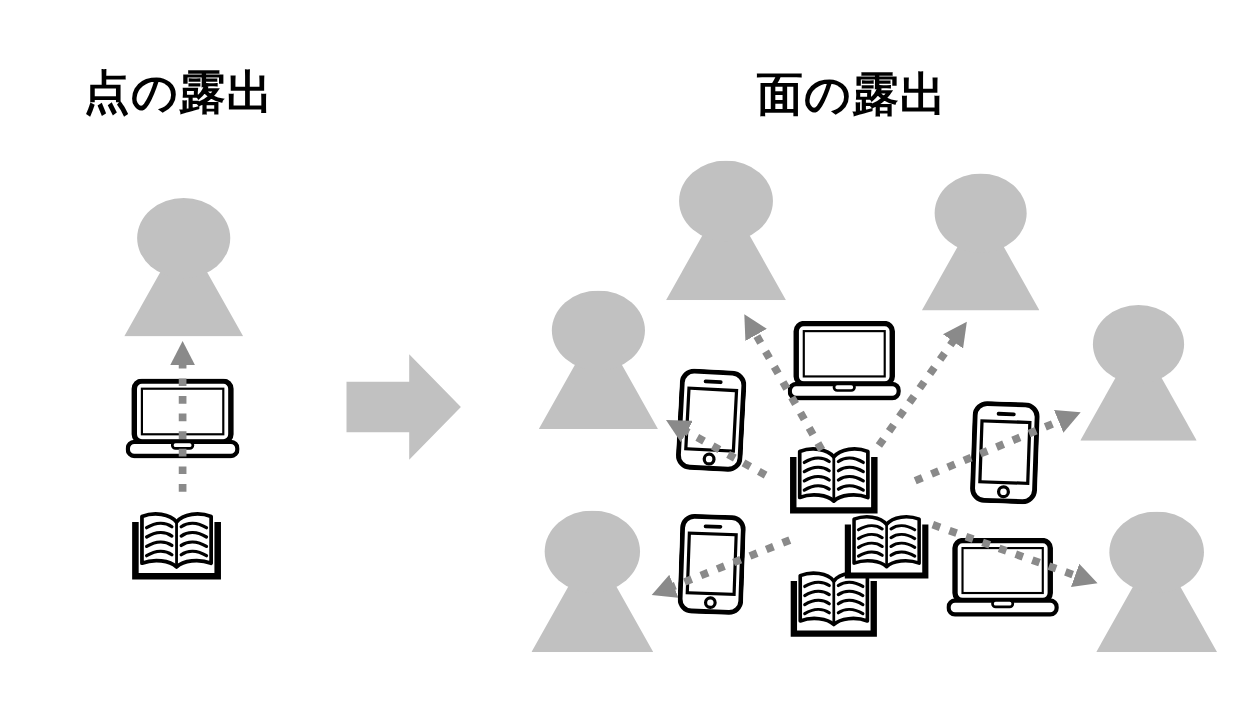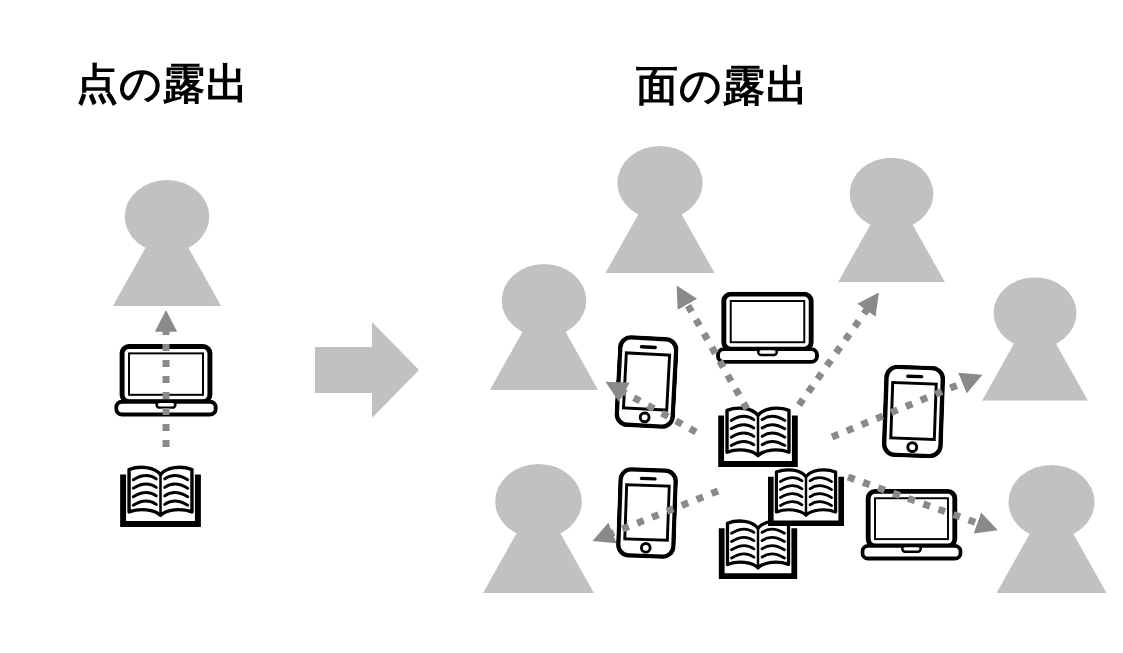--- a/index.html
+++ b/index.html
@@ -60,21 +60,21 @@
       <symbol id="sym-phone" viewBox="0 0 62 94">
         <rect x="2.5" y="2.5" width="57" height="89" rx="11" fill="#ffffff" stroke="#000000" stroke-width="4.5"></rect>
         <line x1="24" y1="11.5" x2="38" y2="11.5" stroke="#000000" stroke-width="3.5" stroke-linecap="round"></line>
         <rect x="9" y="18.5" width="44" height="56" fill="#ffffff" stroke="#000000" stroke-width="3"></rect>
         <circle cx="31" cy="83" r="4.5" fill="#ffffff" stroke="#000000" stroke-width="3"></circle>
       </symbol>
     </defs>
   </svg>
 
   <div class="title" style="left:76px;top:61px;">点の露出</div>
-  <div class="title" style="left:636px;top:63px;">面の露出</div>
+  <div class="title" style="left:688px;top:63px;">面の露出</div>
 
   <svg class="icon" style="left:111px;top:180px;" width="112" height="126" viewBox="0 0 110 128">
       <use href="#sym-person"></use>
     </svg>
 
   <svg class="icon" style="left:113px;top:344px;" width="106" height="73" viewBox="0 0 105 74">
       <use href="#sym-laptop"></use>
     </svg>
 
   <svg class="icon" style="left:117px;top:461px;" width="87" height="68" viewBox="0 0 100 80">

